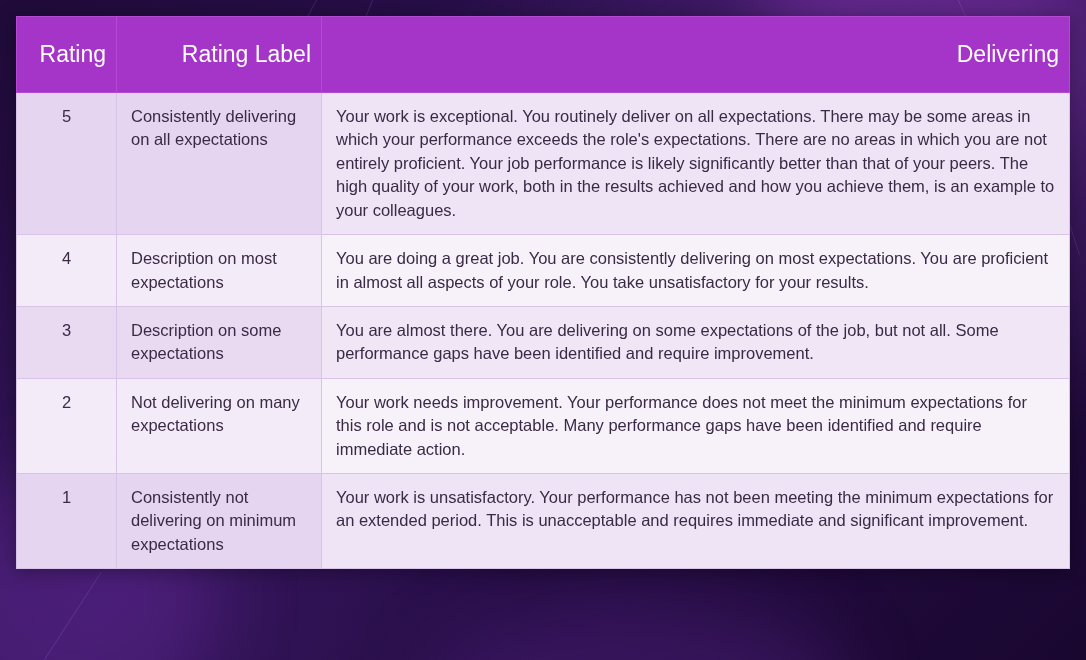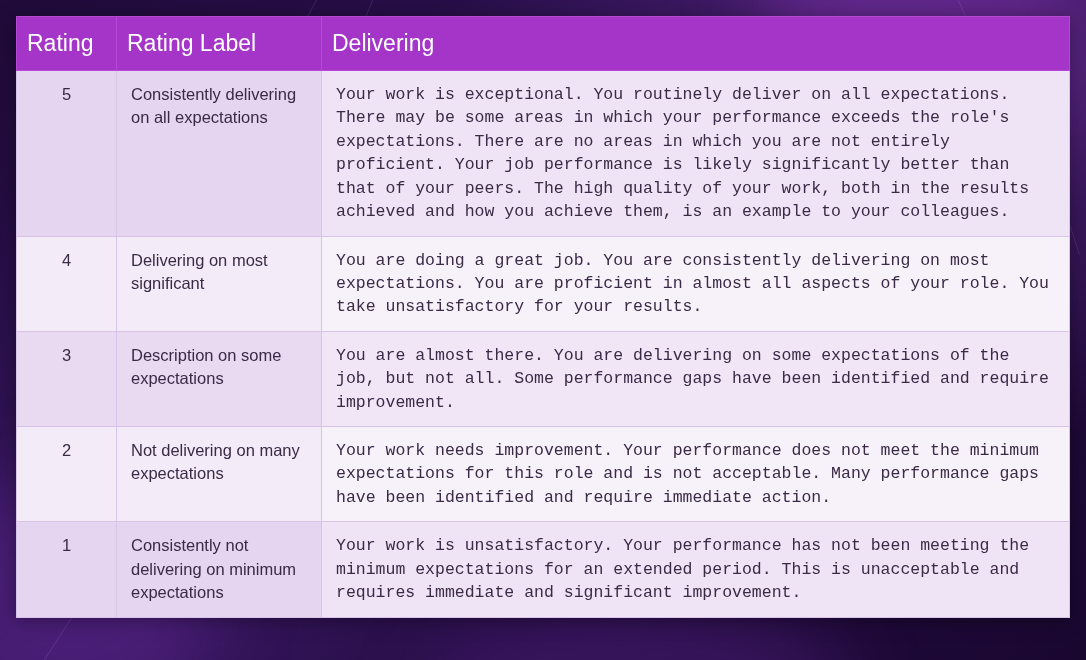--- a/index.html
+++ b/index.html
@@ -53,22 +53,22 @@
     border-collapse: collapse;
     width: 100%;
     table-layout: fixed;
     box-shadow: 0 2px 18px rgba(0, 0, 0, 0.35);
   }
   table.rating-table th {
     background: #a435c8;
     color: #ffffff;
     font-weight: 400;
     font-size: 23px;
-    padding: 13px 10px;
-    text-align: left;
+    padding: 24px 10px;
+    text-align: right;
     border: 1px solid #c munged;
   }
   table.rating-table th {
     border: 1px solid #b44ad4;
   }
   table.rating-table td {
     border: 1px solid #d9c3e8;
     vertical-align: top;
     color: #3a2a46;
     font-size: 16.5px;
@@ -85,21 +85,20 @@
     color: #4a3458;
     padding-top: 13px;
   }
   td.label-cell {
     font-size: 17px;
     color: #3a2a46;
     margin-top: 20px;
   }
   td.desc-cell {
     font-size: 16.5px;
-    font-family: Liberation Mono, monospace;
   }
 
   tr.row-shade-a td { background: #e6d5f0; }
   tr.row-shade-b td { background: #f3ecf8; }
   tr.row-shade-c td { background: #e9daf2; }
 
   tr.row-shade-a td.desc-cell { background: #efe4f5; }
   tr.row-shade-b td.desc-cell { background: #f7f2fa; }
   tr.row-shade-c td.desc-cell { background: #f0e6f6; }
 </style>
@@ -131,21 +130,21 @@
         </tr>
       </thead>
       <tbody>
         <tr class="row-shade-a">
           <td class="rating-cell">5</td>
           <td class="label-cell">Consistently delivering on all expectations</td>
           <td class="desc-cell">Your work is exceptional. You routinely deliver on all expectations. There may be some areas in which your performance exceeds the role's expectations. There are no areas in which you are not entirely proficient. Your job performance is likely significantly better than that of your peers. The high quality of your work, both in the results achieved and how you achieve them, is an example to your colleagues.</td>
         </tr>
         <tr class="row-shade-b">
           <td class="rating-cell">4</td>
-          <td class="label-cell">Delivering on most significant</td>
+          <td class="label-cell">Description on most expectations</td>
           <td class="desc-cell">You are doing a great job.  You are consistently delivering on most expectations.  You are proficient in almost all aspects of your role.  You take unsatisfactory for your results.</td>
         </tr>
         <tr class="row-shade-c">
           <td class="rating-cell">3</td>
           <td class="label-cell">Description on some expectations</td>
           <td class="desc-cell">You are almost there. You are delivering on some expectations of the job, but not all. Some performance gaps have been identified and require improvement.</td>
         </tr>
         <tr class="row-shade-b">
           <td class="rating-cell">2</td>
           <td class="label-cell">Not delivering on many expectations</td>

